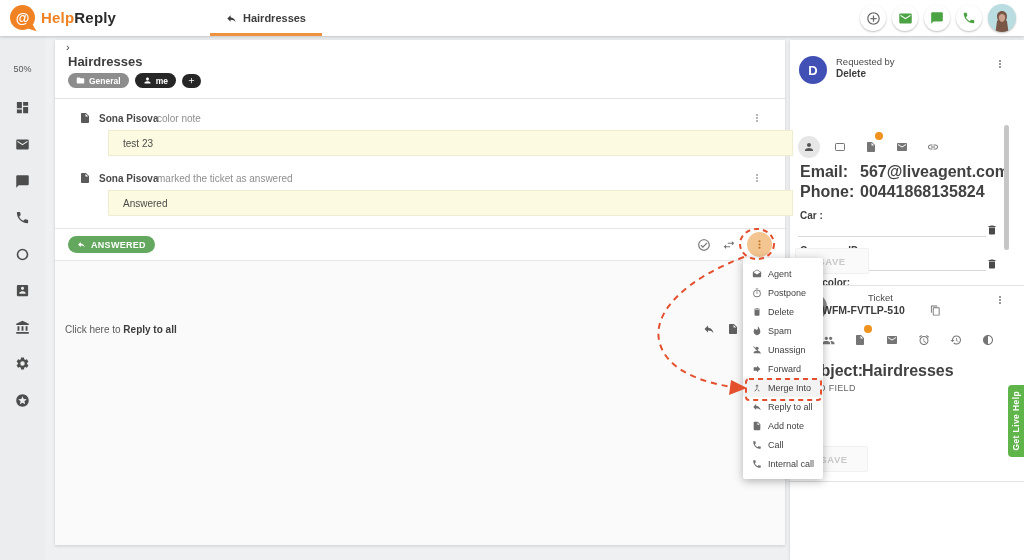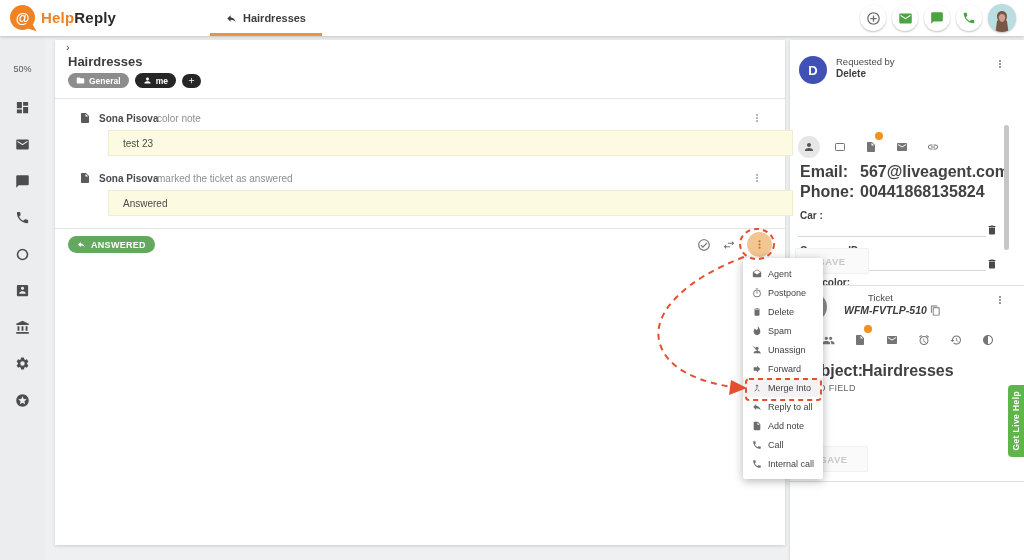--- a/index.html
+++ b/index.html
@@ -100,21 +100,21 @@
   .rp-row .v { position:absolute; left:60px; top:0; font-weight:bold; color:#424242; white-space:nowrap; }
   .cf-label { position:absolute; left:10px; font-size:10px; font-weight:bold; color:#3f3f3f; }
   .cf-line { position:absolute; left:8px; width:188px; border-bottom:1px solid #d8d8d8; }
   .cf-trash { position:absolute; right:26px; color:#4a4a4a; }
   .save-btn { position:absolute; background:#fafafa; border:1px solid #f0f0f0; border-radius:2px;
               color:#c9c9c9; font-size:9.5px; font-weight:bold; letter-spacing:.6px;
               display:flex; align-items:center; justify-content:center; }
   .rp-scroll { position:absolute; left:214px; top:85px; width:5px; height:125px; background:#c6c6c6; border-radius:3px; }
   .rp-div { position:absolute; left:0; width:234px; height:1px; background:#e2e2e2; }
   .tk-label { position:absolute; left:46px; top:252px; font-size:9.5px; color:#4a4a4a;margin-left:32px; }
-  .tk-id { position:absolute; left:54px; top:264px; font-size:10.5px; font-weight:bold; color:#3c3c3c;font-style:italic; }
+  .tk-id { position:absolute; left:32px; top:264px; font-size:10.5px; font-weight:bold; color:#3c3c3c; }
   .tk-copy { position:absolute; left:140px; top:265px; color:#757575; }
 
   
   .live-help { position:absolute; right:0; top:385px; width:16px; height:72px; background:#60b54a;
                border-radius:4px 0 0 4px; z-index:40; display:flex; align-items:center; justify-content:center; }
   .live-help span { writing-mode:vertical-rl; transform:rotate(180deg); color:#fff; font-size:8.5px; font-weight:bold; letter-spacing:.4px; }
 
   
   .annot { position:absolute; left:0; top:0; width:1024px; height:560px; z-index:60; pointer-events:none; }
 </style>
@@ -379,20 +379,34 @@
       <svg class="ic" width="14" height="14">
           <use href="#i-transfer"></use>
         </svg>
       <div class="kebab-btn">
         <svg class="ic" width="13" height="13">
             <use href="#i-kebab"></use>
           </svg>
       </div>
     </div>
 
+    <div class="reply-zone">
+      <div class="reply-hint"><span>Click here to </span><b>Reply to all</b></div>
+      <div class="reply-icons">
+        <svg class="ic" width="12" height="12">
+            <use href="#i-reply"></use>
+          </svg>
+        <svg class="ic" width="12" height="12">
+            <use href="#i-note"></use>
+          </svg>
+        <svg class="ic" width="12" height="12">
+            <use href="#i-phone"></use>
+          </svg>
+      </div>
+    </div>
   </div>
 
   <div class="ctx-menu">
     <div class="mi">
         <svg class="ic mic" width="10" height="10">
           <use href="#i-mailopen"></use>
         </svg>
         <span class="ml">Agent</span>
       </div>
     <div class="mi">

